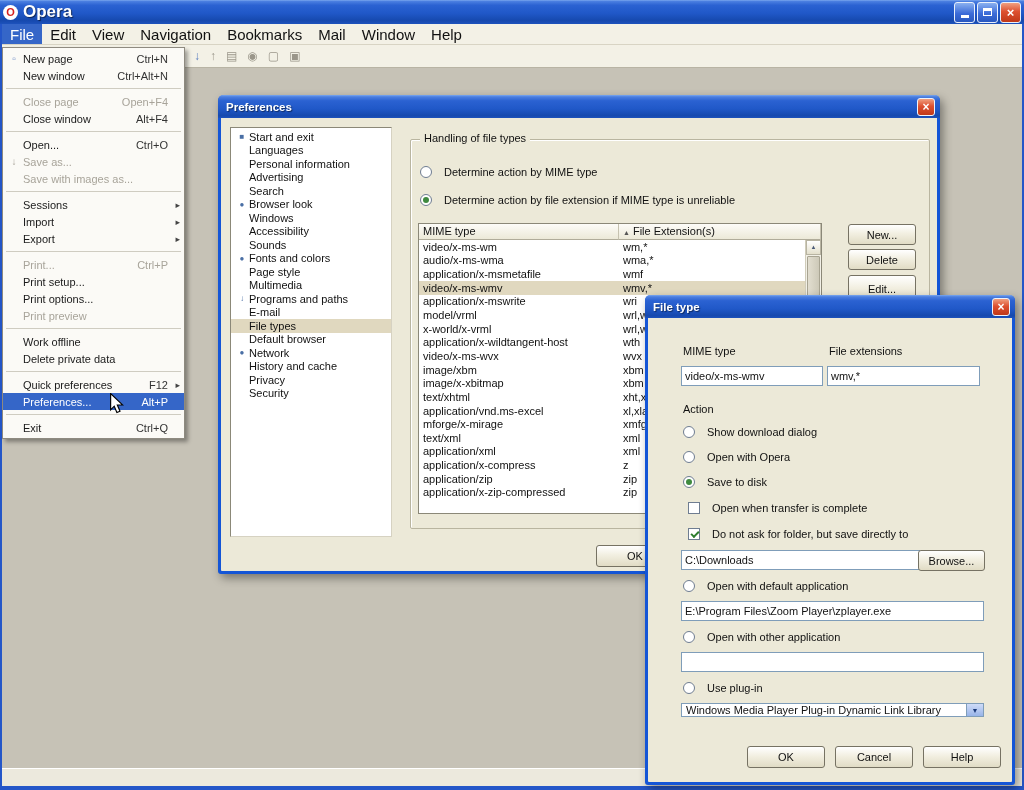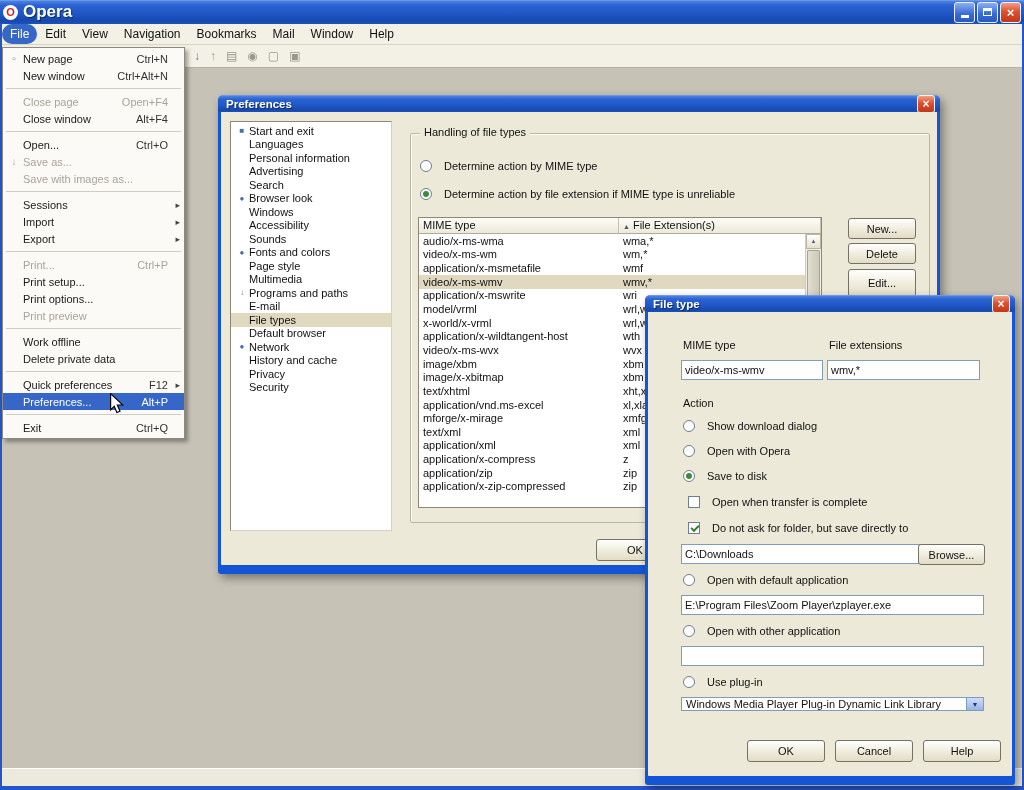--- a/index.html
+++ b/index.html
@@ -16,21 +16,21 @@
   .win-buttons { margin-left:auto; display:flex; gap:2px; }
   .winbtn { width:21px; height:21px; border-radius:3px; border:1px solid #e9f0fb;
     display:flex; align-items:center; justify-content:center; color:#fff; }
   .winbtn.blue { background:linear-gradient(180deg,#8ab0f0,#3c6cd8 55%,#2858c0); }
   .winbtn.red  { background:linear-gradient(180deg,#f0a080,#dd5030 45%,#c03818); font-size:13px; font-weight:bold; }
   .glyph-min { width:8px; height:3px; background:#fff; margin-top:9px; }
   .glyph-max { width:9px; height:8px; border:1px solid #fff; border-top-width:3px; }
 
   .menubar { position:absolute; left:2px; top:24px; right:2px; height:21px; background:#f3f1e6;
     border-bottom:1px solid #d8d4c4; display:flex; align-items:stretch; }
-  .mb-item { padding:3px 8px; font-size:12px; color:#111; display:flex; align-items:center;border-radius:10px; }
+  .mb-item { padding:3px 8px; font-size:15px; color:#111; display:flex; align-items:center; }
   .mb-item:first-child { background:#3566c8; color:#fff; }
 
   .toolbar { position:absolute; left:2px; top:45px; right:2px; height:23px; background:#f3f1e6;
     border-bottom:1px solid #b8b4a4; display:flex; align-items:center; gap:10px; padding-left:192px; }
   .tb-icon { font-size:12px; color:#9a968a; }
   .tb-icon:first-child { color:#5a7ec0; }
 
   .workspace { position:absolute; left:2px; top:68px; right:2px; bottom:22px; background:#c6c2b6; }
   .statusbar { position:absolute; left:2px; right:2px; bottom:4px; height:18px; background:#ece9dd; border-top:1px solid #fff; }
   .edge-b { position:absolute; left:0; right:0; bottom:0; height:4px; background:#2456c8; }
@@ -46,21 +46,21 @@
   .mi-shortcut { margin-left:auto; padding:0 3px 0 8px; color:#333; }
   .mi-arrow { width:11px; text-align:right; font-size:9px; color:#444; padding-right:2px; flex:none; }
   .menu-item.disabled, .menu-item.disabled .mi-shortcut, .menu-item.disabled .mi-icon { color:#a8a49a; }
   .menu-item.highlight { background:#3566c8; color:#fff; }
   .menu-item.highlight .mi-shortcut, .menu-item.highlight .mi-arrow { color:#fff; }
   .menu-item.sep { height:0; margin:4px 3px; border-top:1px solid #cfccc1; padding:0; }
 
   
   .dialog { position:absolute; background:#1455d6; border-radius:6px 6px 3px 3px;
     padding:0 3px 3px 3px; box-shadow:3px 4px 10px rgba(0,0,0,.4); }
-  .dlg-title { height:17px; margin:0 -3px; border-radius:5px 5px 0 0; padding:0 5px 0 8px;
+  .dlg-title { height:23px; margin:0 -3px; border-radius:5px 5px 0 0; padding:0 5px 0 8px;
     background:linear-gradient(180deg,#7ca8ee 0%,#4a7ee0 8%,#2b62d2 25%,#2058c8 60%,#1649ae 90%,#1d52bc 100%);
     display:flex; align-items:center; }
   .dlg-title-text { color:#fff; font-weight:bold; font-size:11.5px; text-shadow:1px 1px 1px rgba(0,0,0,.5); }
   .dlg-close { margin-left:auto; width:18px; height:18px; border-radius:3px; border:1px solid #eef3fc;
     background:linear-gradient(180deg,#f0a080,#dd5030 45%,#c03818); color:#fff; font-weight:bold;
     font-size:12px; display:flex; align-items:center; justify-content:center; }
   .dlg-body { position:relative; background:#ece9d8; height:calc(100% - 23px); border-radius:0 0 1px 1px; overflow:hidden; }
 
   .prefs-dialog { left:218px; top:95px; width:722px; height:479px; z-index:20; }
   .filetype-dialog { left:645px; top:295px; width:370px; height:490px; z-index:30; }
@@ -434,26 +434,26 @@
       <div class="ft-table">
         <div class="ft-head">
           <div class="ft-h c1">MIME type</div>
           <div class="ft-h c2">
             <span class="sort">▲</span><span>File Extension(s)</span>
           </div>
         </div>
         <div class="ft-body">
 
         <div class="ft-row">
+            <div class="cell c1">video/x-ms-wm</div>
+            <div class="cell c2">wm,*</div>
+          </div>
+            <div class="ft-row">
             <div class="cell c1">audio/x-ms-wma</div>
             <div class="cell c2">wma,*</div>
-          </div>
-            <div class="ft-row">
-            <div class="cell c1">video/x-ms-wm</div>
-            <div class="cell c2">wm,*</div>
           </div>
             <div class="ft-row">
             <div class="cell c1">application/x-msmetafile</div>
             <div class="cell c2">wmf</div>
           </div>
             <div class="ft-row selected">
             <div class="cell c1">video/x-ms-wmv</div>
             <div class="cell c2">wmv,*</div>
           </div>
             <div class="ft-row">

